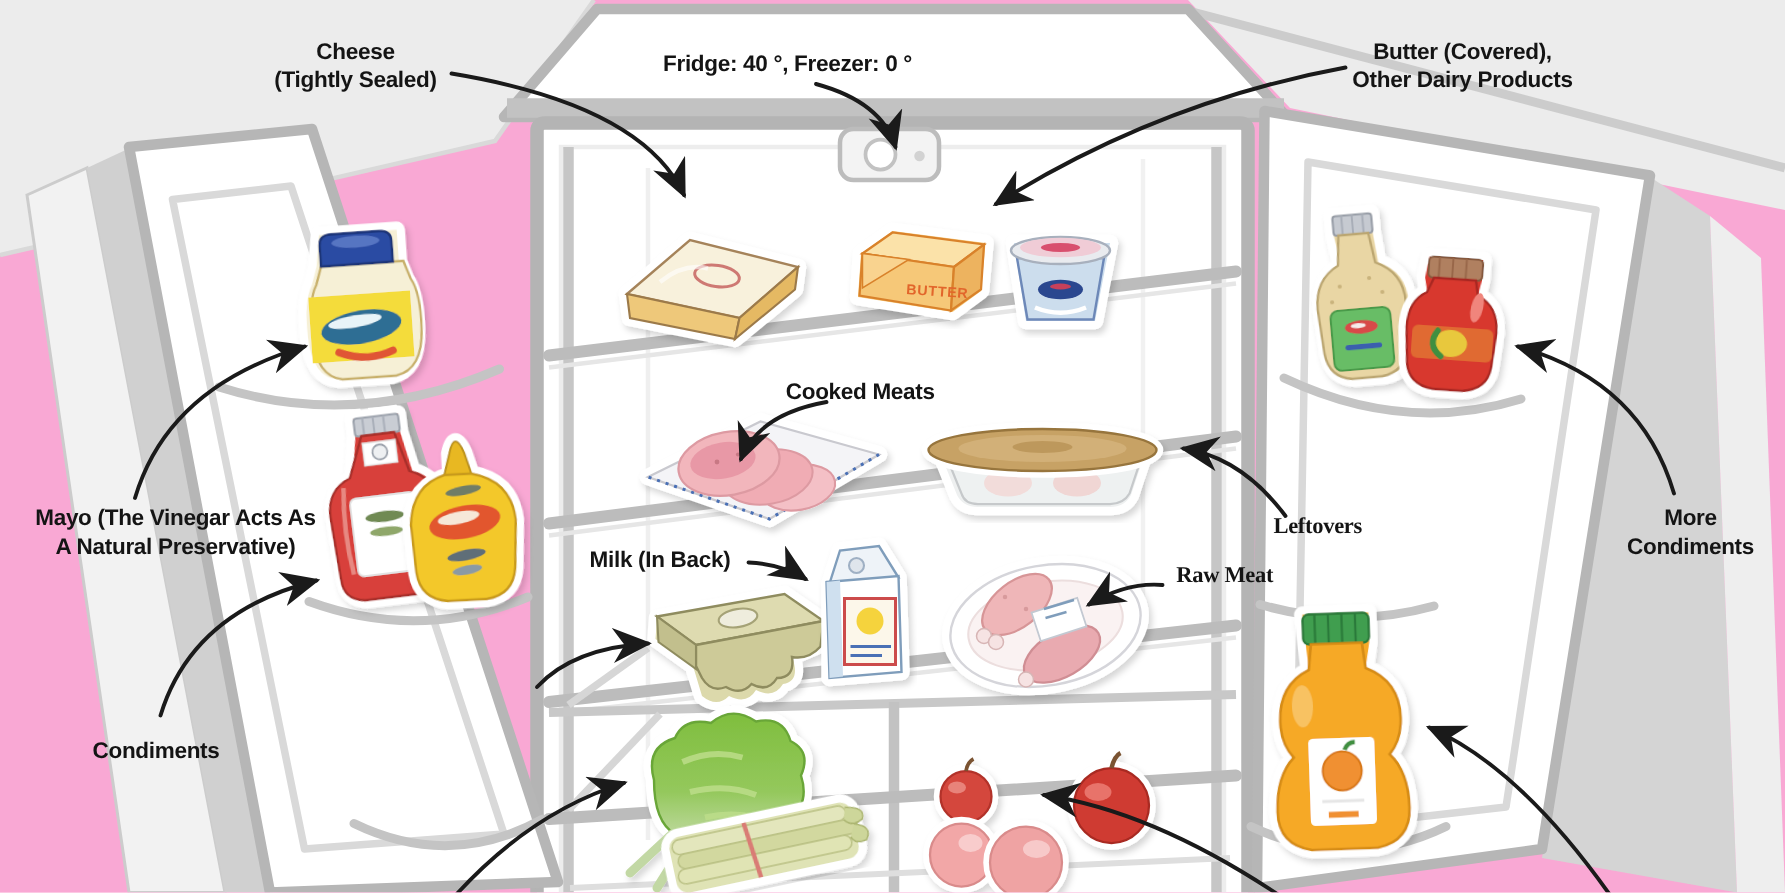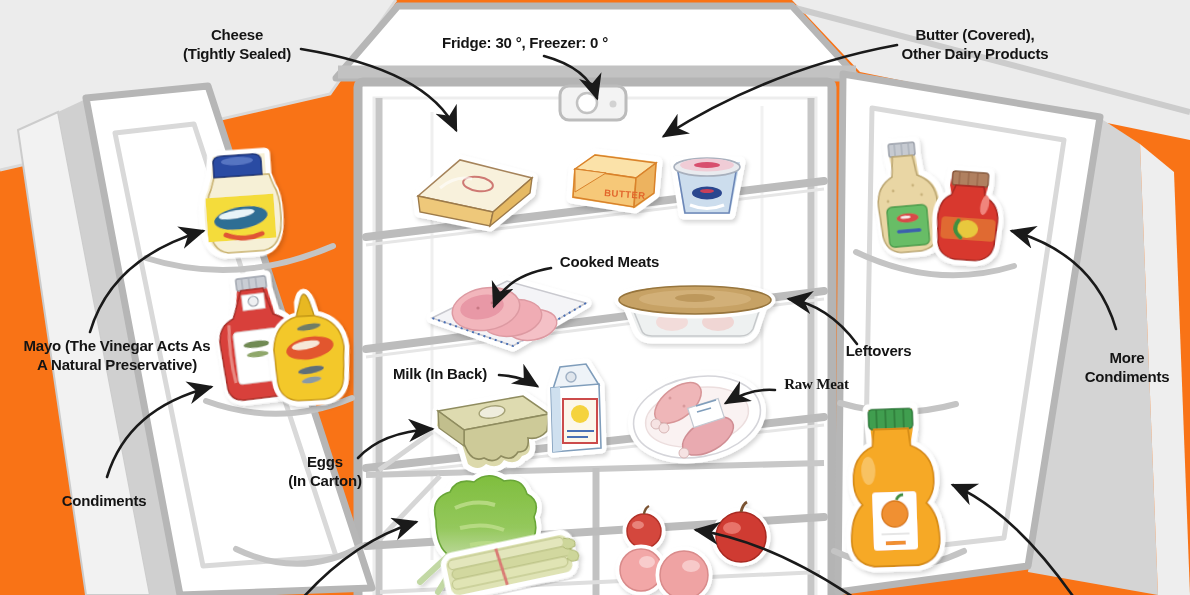--- a/index.html
+++ b/index.html
@@ -1,16 +1,16 @@
 <!DOCTYPE html>
 <html><head>
 <meta charset="utf-8">
 <style>
   html,body{margin:0;padding:0;}
-  #stage{position:relative;width:1190px;height:595px;background:#f97316;overflow:hidden;
+  #stage{position:relative;width:1190px;height:595px;background:#f9a8d4;overflow:hidden;
          font-family:"Liberation Sans",sans-serif;}
   #art{position:absolute;left:0;top:0;}
   .lbl{position:absolute;font-weight:700;font-size:15px;line-height:1.25;color:#141414;
        white-space:pre-line;text-align:center;letter-spacing:-0.2px;}
   .halo{stroke:#fff;stroke-width:9;paint-order:stroke;stroke-linejoin:round;stroke-linecap:round;}
   .halo10{stroke:#fff;stroke-width:11;paint-order:stroke;stroke-linejoin:round;stroke-linecap:round;}
   .arrow{fill:none;stroke:#1a1a1a;stroke-width:2.6;stroke-linecap:round;}
   .bin{fill:none;stroke:#c4c4c4;stroke-width:6;stroke-linecap:round;}
   .frame{fill:none;stroke:#bcbcbc;stroke-width:8;stroke-linecap:round;}
 </style>
@@ -299,28 +299,26 @@
     <path class="arrow" marker-end="url(#ah)" d="M358,458 Q382,432 432,429"></path>
     <path class="arrow" marker-end="url(#ah)" d="M107,477 Q128,408 211,387"></path>
     <path class="arrow" marker-end="url(#ah)" d="M300,601 Q352,542 416,522"></path>
     <path class="arrow" marker-end="url(#ah)" d="M856,599 Q770,541 696,530"></path>
     <path class="arrow" marker-end="url(#ah)" d="M1075,599 Q1014,512 953,485"></path>
   </g>
 </svg>
 
 <div class="lbl" style="left:152px;top:26px;width:170px;">Cheese
 (Tightly Sealed)</div>
-<div class="lbl" style="left:425px;top:34px;width:200px;">Fridge: 30 °, Freezer: 0 °</div>
+<div class="lbl" style="left:425px;top:34px;width:200px;">Fridge: 40 °, Freezer: 0 °</div>
 <div class="lbl" style="left:870px;top:26px;width:210px;">Butter (Covered),
 Other Dairy Products</div>
 <div class="lbl" style="left:6px;top:337px;width:222px;">Mayo (The Vinegar Acts As
 A Natural Preservative)</div>
 <div class="lbl" style="left:54px;top:492px;width:100px;">Condiments</div>
-<div class="lbl" style="left:275px;top:453px;width:100px;">Eggs
-(In Carton)</div>
 <div class="lbl" style="left:388px;top:365px;width:104px;">Milk (In Back)</div>
-<div class="lbl" style="left:547px;top:253px;width:125px;">Cooked Meats</div>
-<div class="lbl" style="left:841px;top:342px;width:75px;">Leftovers</div>
+<div class="lbl" style="left:511px;top:253px;width:125px;">Cooked Meats</div>
+<div class="lbl" style="left:841px;top:342px;width:75px;font-family:Liberation Serif, serif;">Leftovers</div>
 <div class="lbl" style="left:779px;top:375px;width:75px;font-family:Liberation Serif, serif;">Raw Meat</div>
-<div class="lbl" style="left:1077px;top:337px;width:100px;margin-top:12px;">More
+<div class="lbl" style="left:1077px;top:337px;width:100px;">More
 Condiments</div>
 
 </div>
 
 </body></html>

